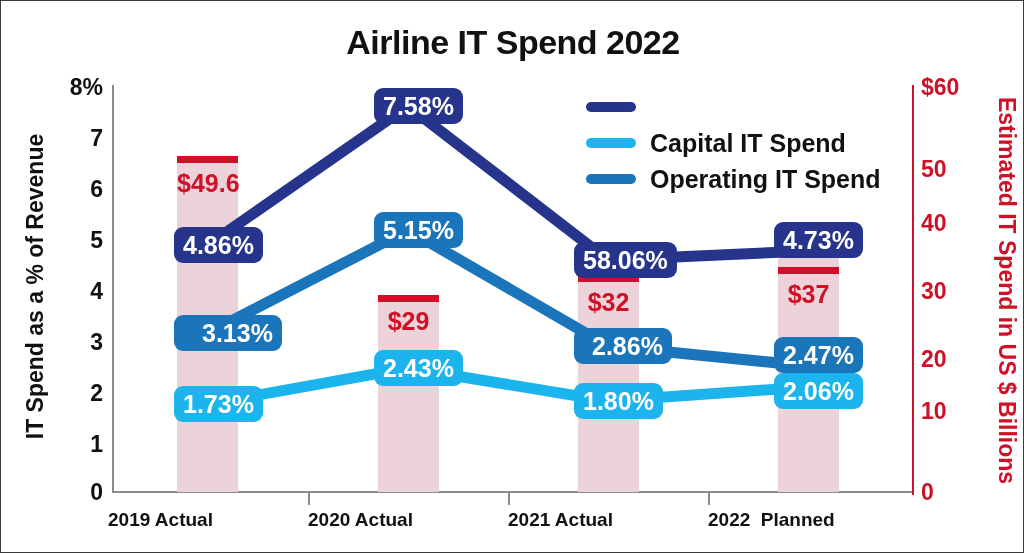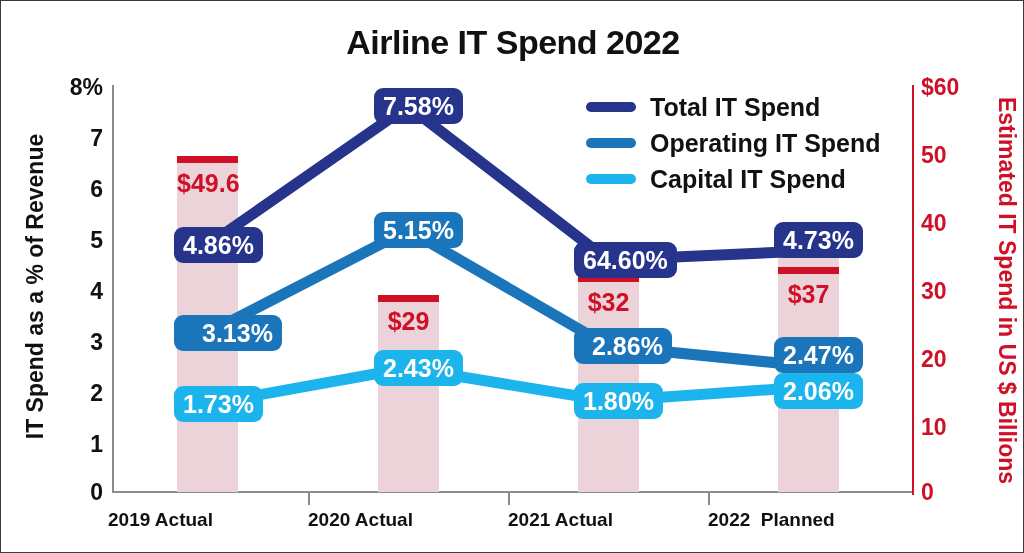--- a/index.html
+++ b/index.html
@@ -121,25 +121,25 @@
   <div class="ytick-left-lbl" style="top:124px">7</div>
   <div class="ytick-left-lbl" style="top:175px">6</div>
   <div class="ytick-left-lbl" style="top:226px">5</div>
   <div class="ytick-left-lbl" style="top:277px">4</div>
   <div class="ytick-left-lbl" style="top:328px">3</div>
   <div class="ytick-left-lbl" style="top:379px">2</div>
   <div class="ytick-left-lbl" style="top:430px">1</div>
   <div class="ytick-left-lbl" style="top:478px">0</div>
 
   <div class="ytick-right-lbl" style="top:73px">$60</div>
-  <div class="ytick-right-lbl" style="top:141px">50</div>
+  <div class="ytick-right-lbl" style="top:155px">50</div>
   <div class="ytick-right-lbl" style="top:209px">40</div>
   <div class="ytick-right-lbl" style="top:277px">30</div>
   <div class="ytick-right-lbl" style="top:345px">20</div>
-  <div class="ytick-right-lbl" style="top:413px">10</div>
+  <div class="ytick-right-lbl" style="top:397px">10</div>
   <div class="ytick-right-lbl" style="top:478px">0</div>
   <div class="tick-right" style="top:490px"></div>
 
   <div class="bar" style="left:176px; top:155px; height:336px;"></div>
   <div class="bar-cap" style="left:176px; top:155px;"></div>
   <div class="bar-val" style="left:176px; top:168px;">$49.6</div>
 
   <div class="bar" style="left:377px; top:294px; height:197px;"></div>
   <div class="bar-cap" style="left:377px; top:294px;"></div>
   <div class="bar-val" style="left:377px; top:306px;">$29</div>
@@ -153,21 +153,21 @@
   <div class="bar-val" style="left:777px; top:279px;">$37</div>
 
   <svg id="lines" width="1024" height="553">
     <polyline fill="none" stroke="#26348c" stroke-width="11" stroke-linejoin="round" stroke-linecap="round" points="207,244 407,105 607,259 807,250"></polyline>
     <polyline fill="none" stroke="#1b75bb" stroke-width="11" stroke-linejoin="round" stroke-linecap="round" points="207,332 407,229 607,345 807,365"></polyline>
     <polyline fill="none" stroke="#1cb4ec" fill-opacity="0" stroke-width="11" stroke-linejoin="round" stroke-linecap="round" points="207,403 407,367 607,400 807,386"></polyline>
   </svg>
 
   <div class="pill" style="left:173px; top:226px; background:#26348c;">4.86%</div>
   <div class="pill" style="left:373px; top:87px;  background:#26348c;">7.58%</div>
-  <div class="pill" style="left:573px; top:241px; background:#26348c;">64.60%</div>
+  <div class="pill" style="left:573px; top:241px; background:#26348c;">58.06%</div>
   <div class="pill" style="left:773px; top:221px; background:#26348c;">4.73%</div>
 
   <div class="pill" style="left:173px; top:314px; background:#1b75bb;padding-left:28px;">3.13%</div>
   <div class="pill" style="left:373px; top:211px; background:#1b75bb;">5.15%</div>
   <div class="pill" style="left:573px; top:327px; background:#1b75bb;padding-left:18px;">2.86%</div>
   <div class="pill" style="left:773px; top:336px; background:#1b75bb;">2.47%</div>
 
   <div class="pill" style="left:173px; top:385px; background:#1cb4ec;">1.73%</div>
   <div class="pill" style="left:373px; top:349px; background:#1cb4ec;">2.43%</div>
   <div class="pill" style="left:573px; top:382px; background:#1cb4ec;">1.80%</div>
@@ -178,25 +178,24 @@
   <div class="tick-bottom" style="left:707px;"></div>
 
   <div class="xlabel" style="left:107px;">2019 Actual</div>
   <div class="xlabel" style="left:307px;">2020 Actual</div>
   <div class="xlabel" style="left:507px;">2021 Actual</div>
   <div class="xlabel" style="left:707px;">2022  Planned</div>
 
   <div id="legend">
     <div class="legend-row">
       <div class="legend-swatch" style="background:#26348c;"></div>
-      <div class="legend-text">Total IT Spend</div>
+    </div>
+    <div class="legend-row">
+      <div class="legend-swatch" style="background:#1cb4ec;"></div>
+      <div class="legend-text">Capital IT Spend</div>
     </div>
     <div class="legend-row">
       <div class="legend-swatch" style="background:#1b75bb;"></div>
       <div class="legend-text">Operating IT Spend</div>
     </div>
-    <div class="legend-row">
-      <div class="legend-swatch" style="background:#1cb4ec;"></div>
-      <div class="legend-text">Capital IT Spend</div>
-    </div>
   </div>
 
 </div>
 
 </body></html>

